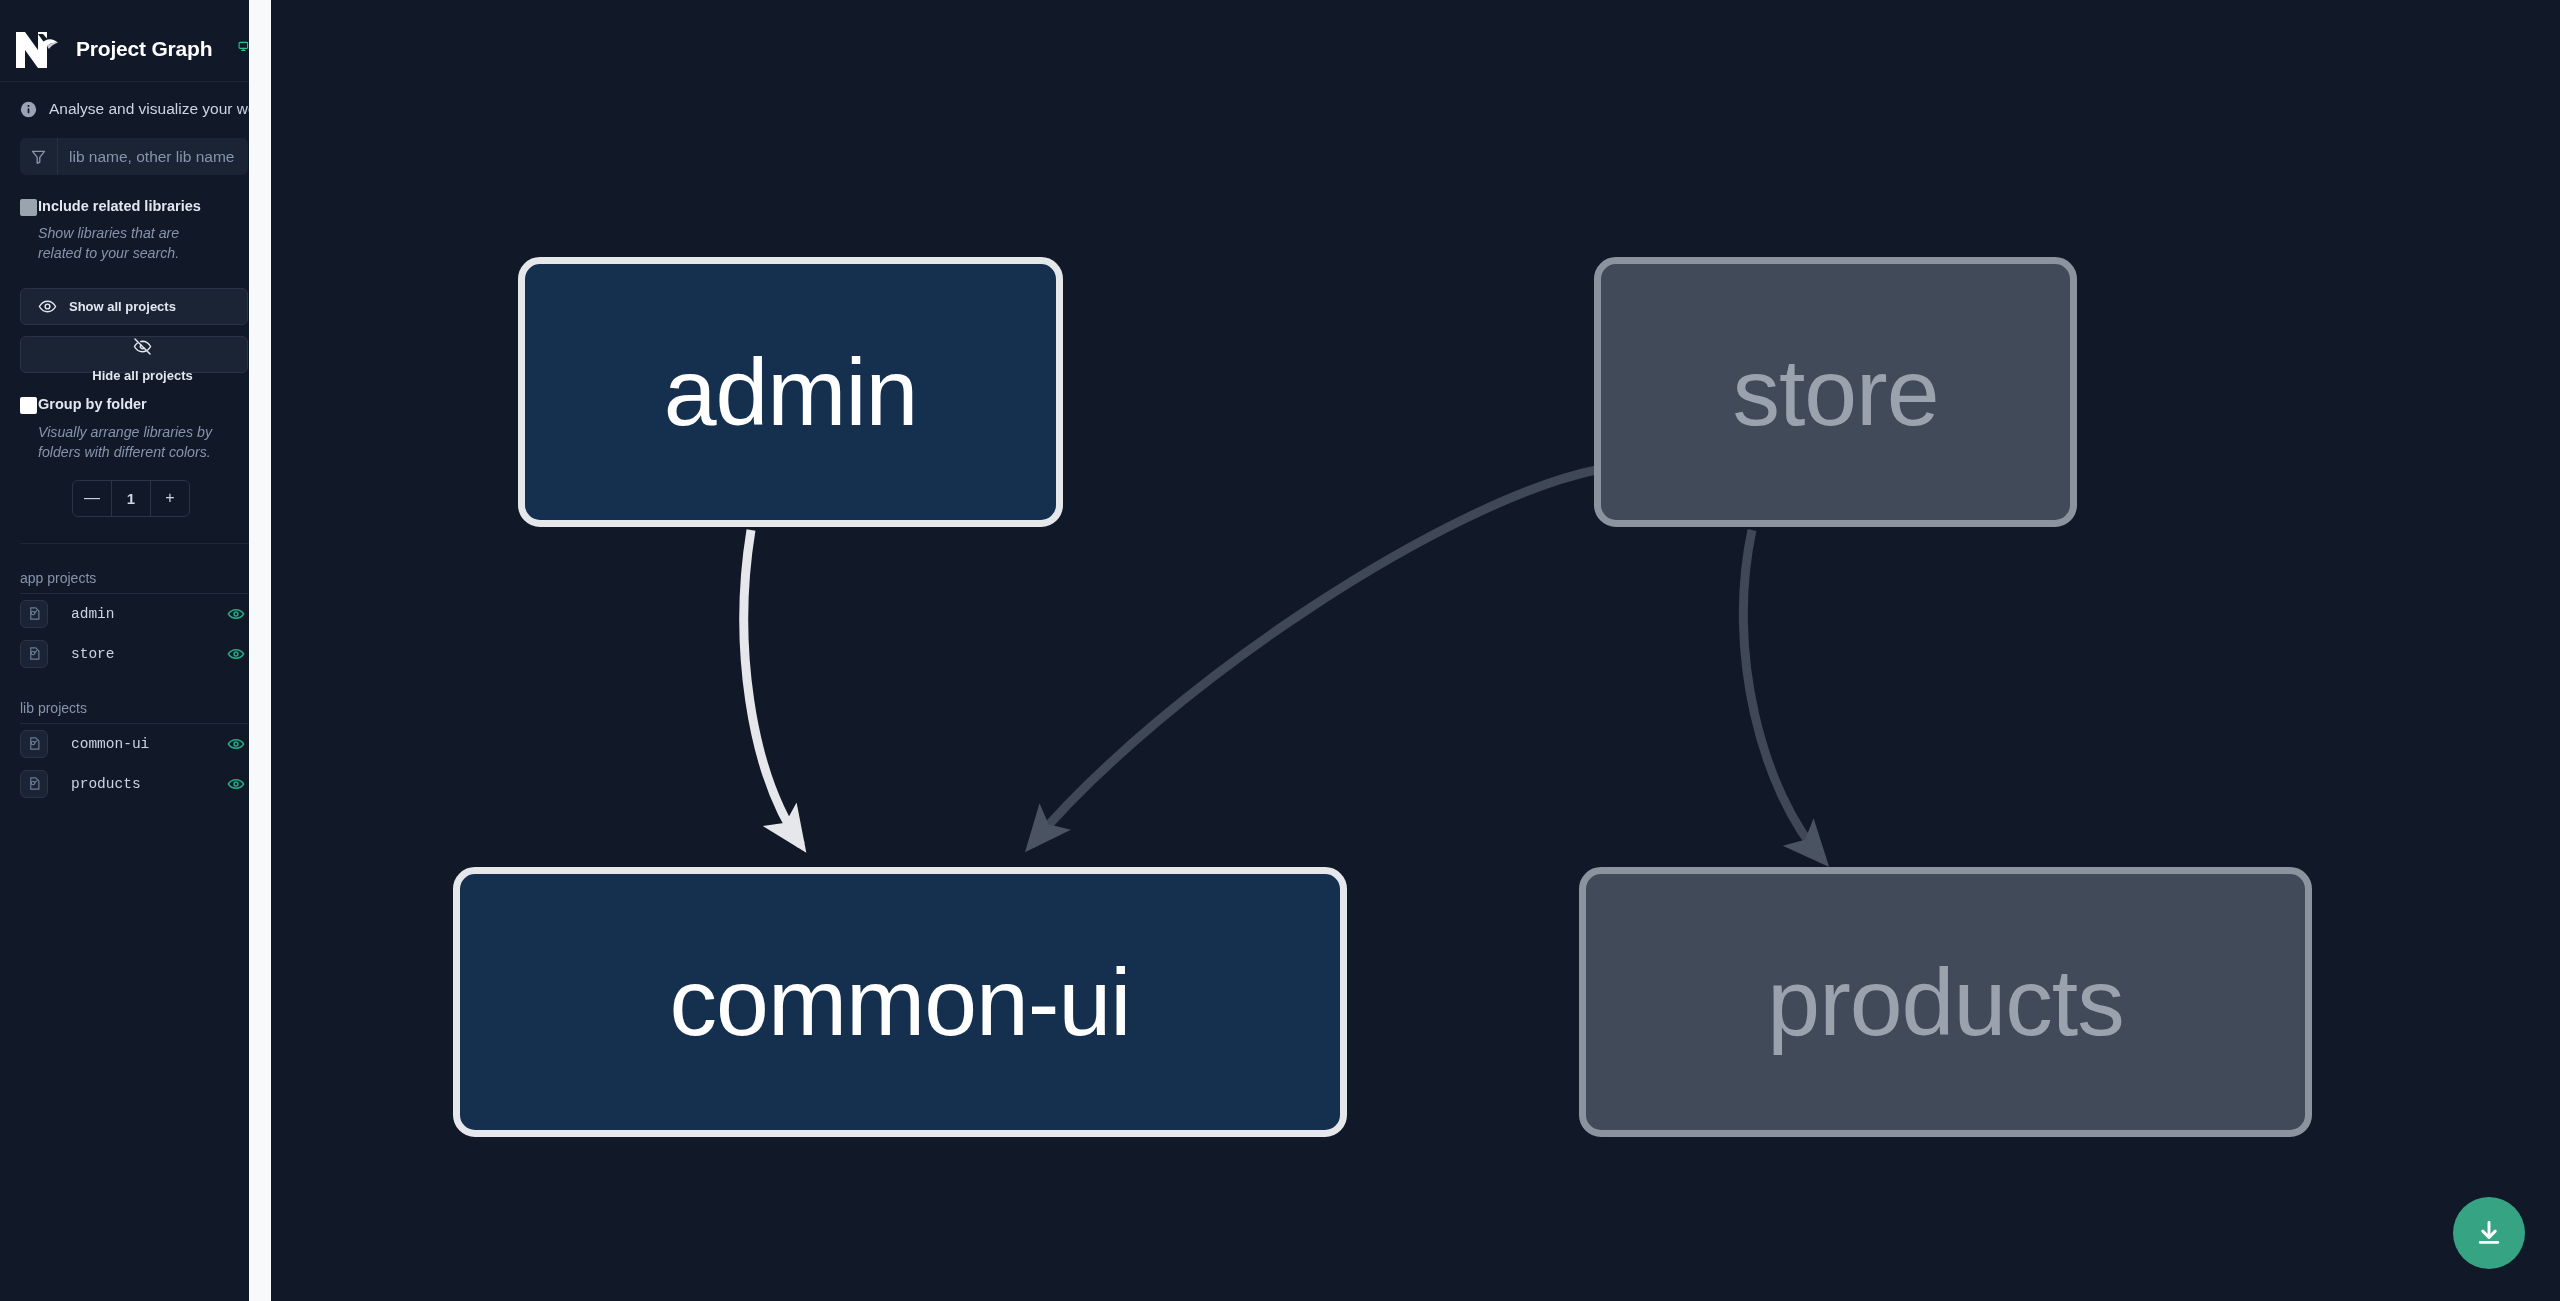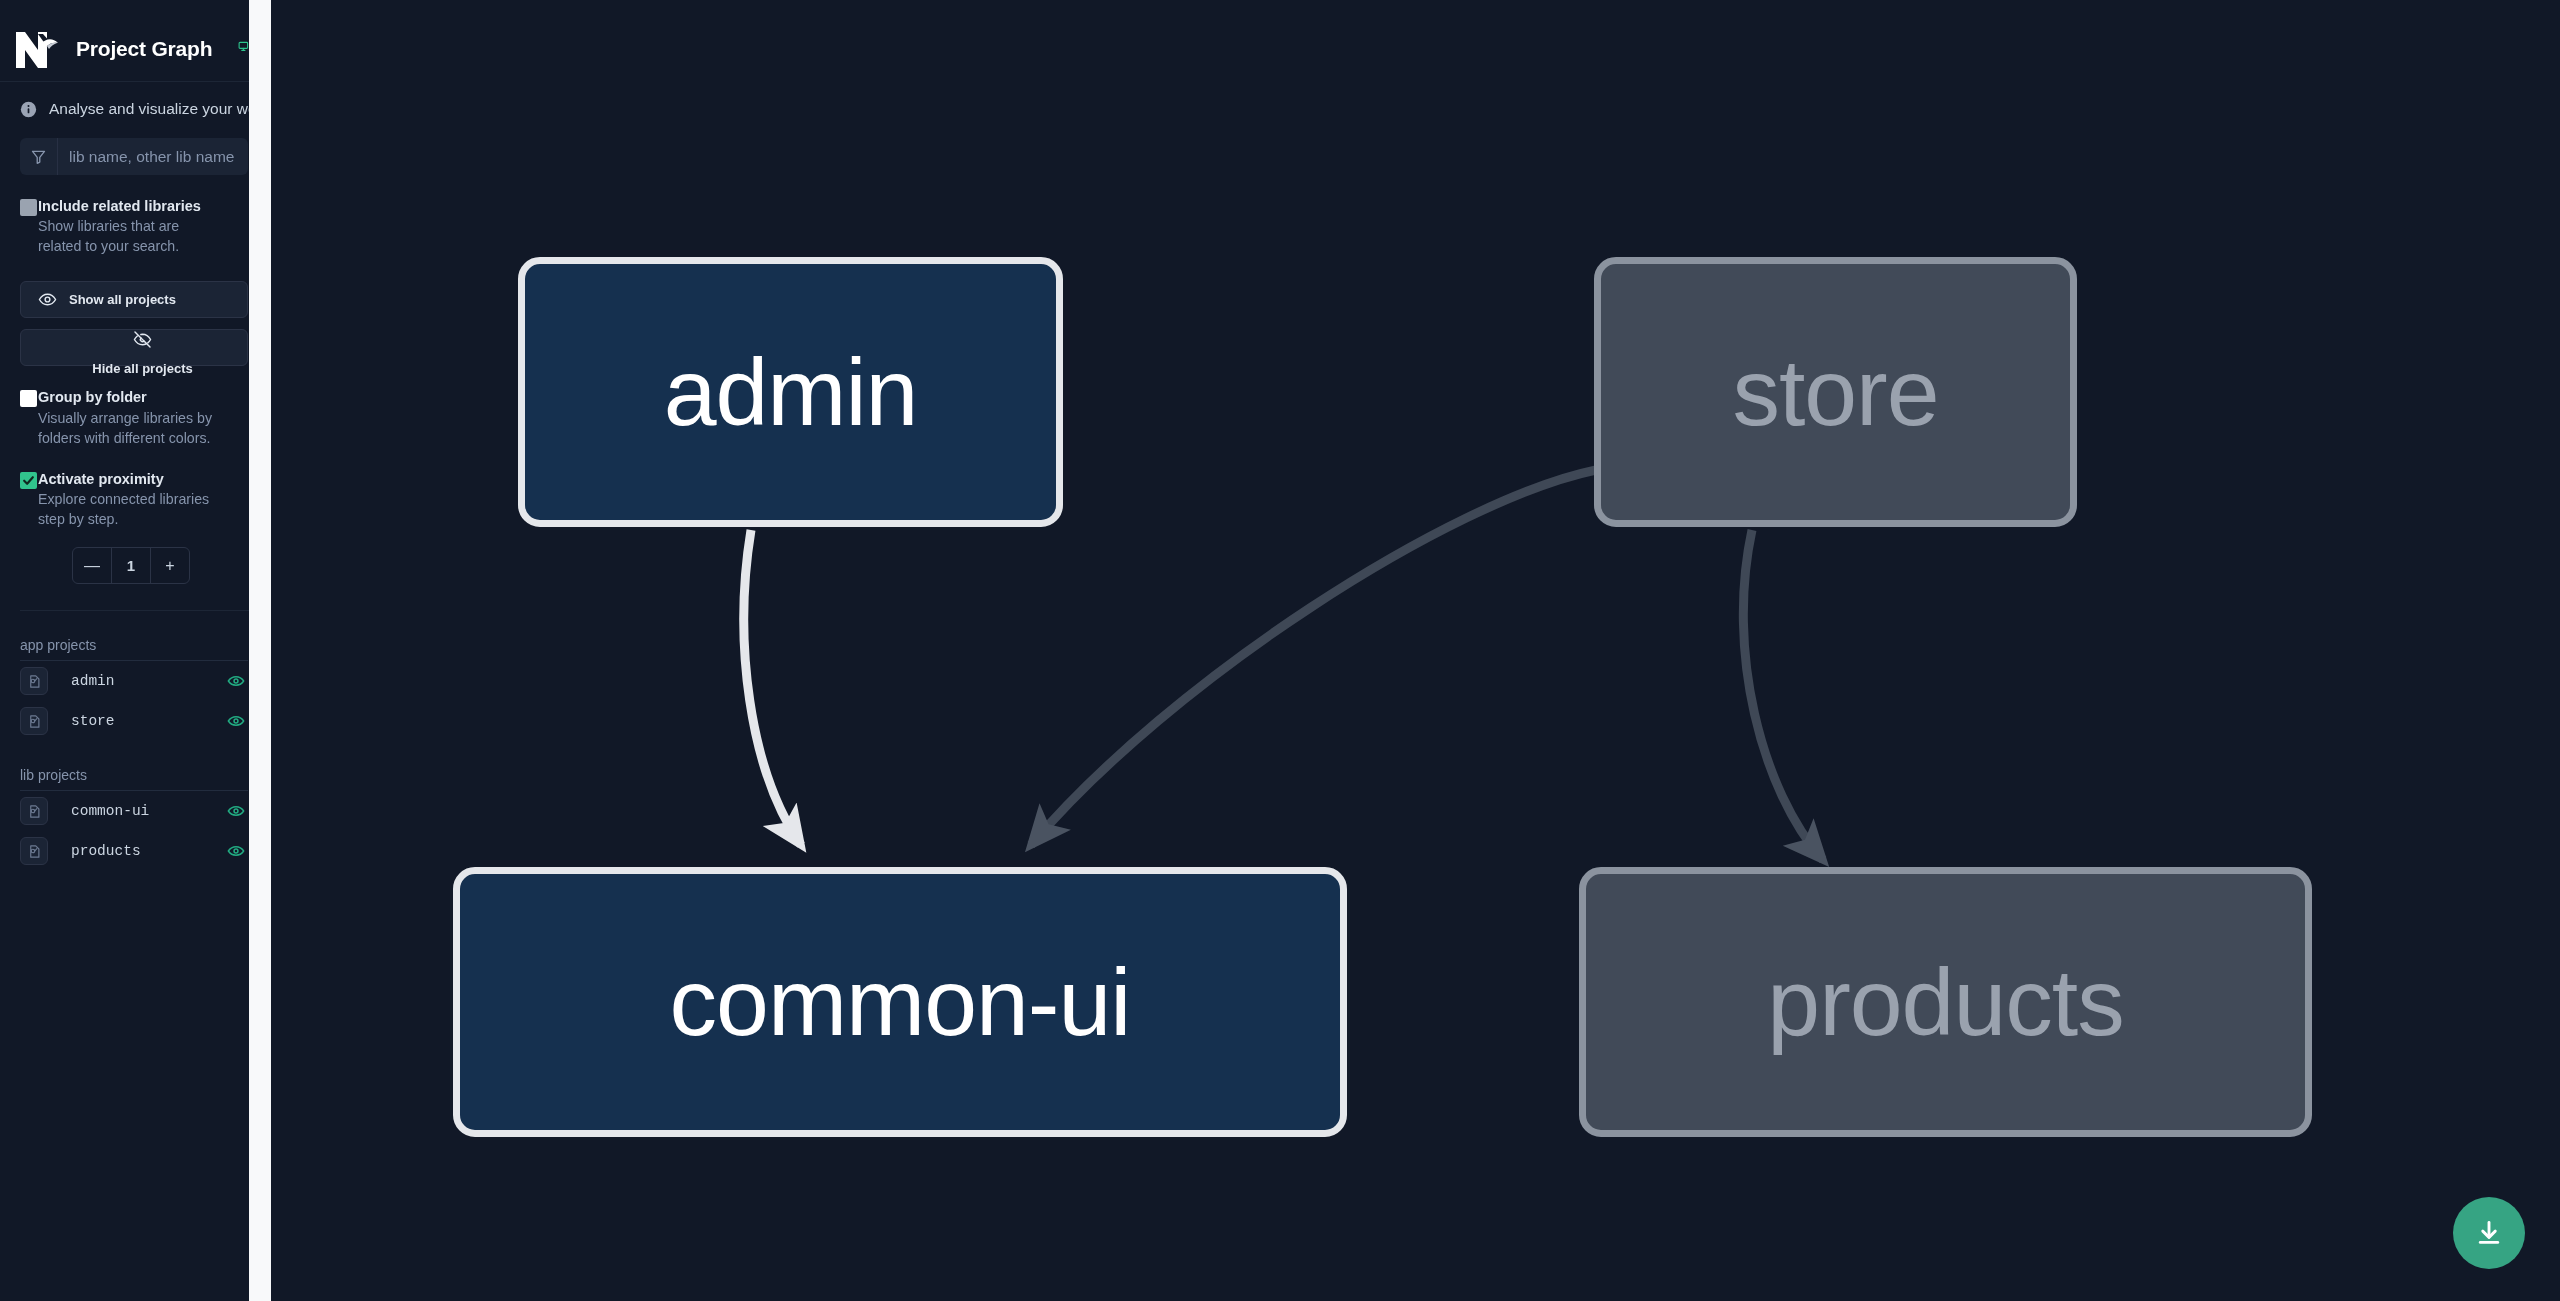--- a/index.html
+++ b/index.html
@@ -76,21 +76,21 @@
   }
   .chk.gray { background: #9aa3b0; }
   .chk.white { background: #ffffff; }
   .chk.green {
     background: #31c48d;
     display: flex; align-items: center; justify-content: center;
   }
   .chk.green svg { width: 13px; height: 13px; display: block; }
   .chk-text { width: 185px; }
   .chk-label { color: #e2e8f0; font-size: 14.5px; font-weight: 700; line-height: 1.25; }
-  .chk-desc { color: #8694ac; font-size: 14.2px; line-height: 1.42; margin-top: 1px; }
+  .chk-desc { color: #8694ac; font-size: 14.2px; line-height: 1.42; margin-top: 8px; font-style: italic; }
 
   .pill-btn {
     display: flex; align-items: center; gap: 12px;
     width: 228px; height: 37px;
     background: #1b2435;
     border: 1px solid #2b3purple;
     border: 1px solid #2b3346;
     border-radius: 6px;
     padding-left: 17px;
     color: #e2e8f0; font-size: 13px; font-weight: 700;
@@ -254,31 +254,20 @@
       </div>
 
       <div class="check-row">
         <span class="chk white"></span>
         <div class="chk-text">
           <div class="chk-label">Group by folder</div>
           <div class="chk-desc">Visually arrange libraries by folders with different colors.</div>
         </div>
       </div>
 
-      <div class="check-row">
-        <span class="chk green">
-          <svg viewBox="0 0 24 24" fill="none" stroke="#10291f" stroke-width="4" stroke-linecap="round" stroke-linejoin="round">
-            <polyline points="4,12.5 9.5,18 20,6"></polyline>
-          </svg>
-        </span>
-        <div class="chk-text">
-          <div class="chk-label">Activate proximity</div>
-          <div class="chk-desc">Explore connected libraries step by step.</div>
-        </div>
-      </div>
 
       <div class="stepper">
         <div>—</div>
         <div class="mid">1</div>
         <div>+</div>
       </div>
 
       <div class="sec-divider"></div>
 
       <div class="grp">

